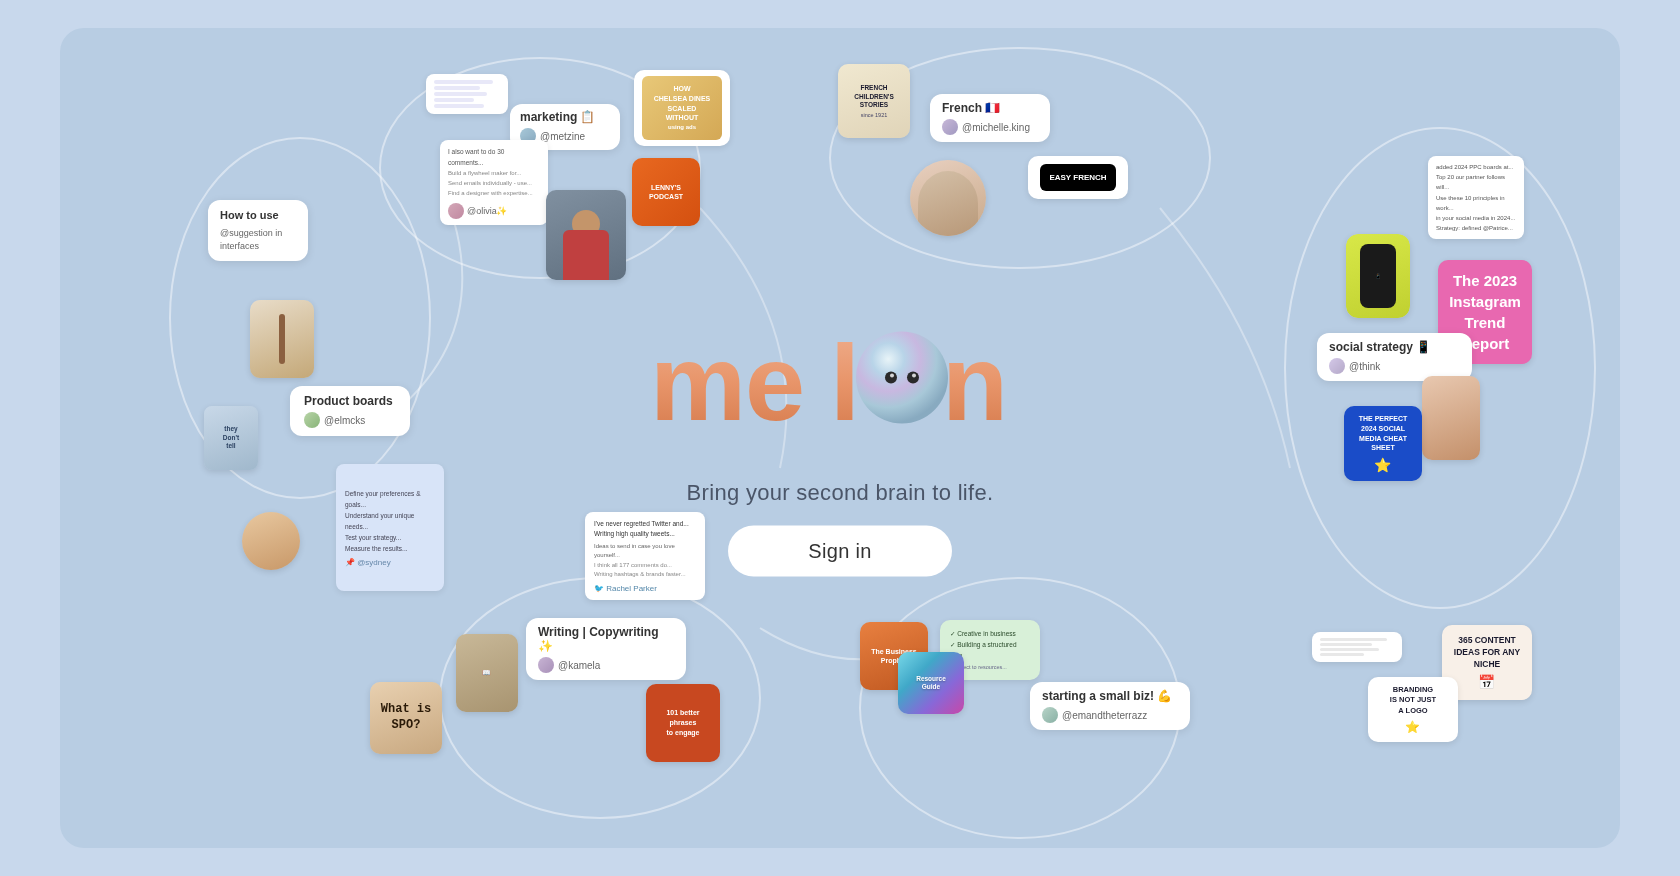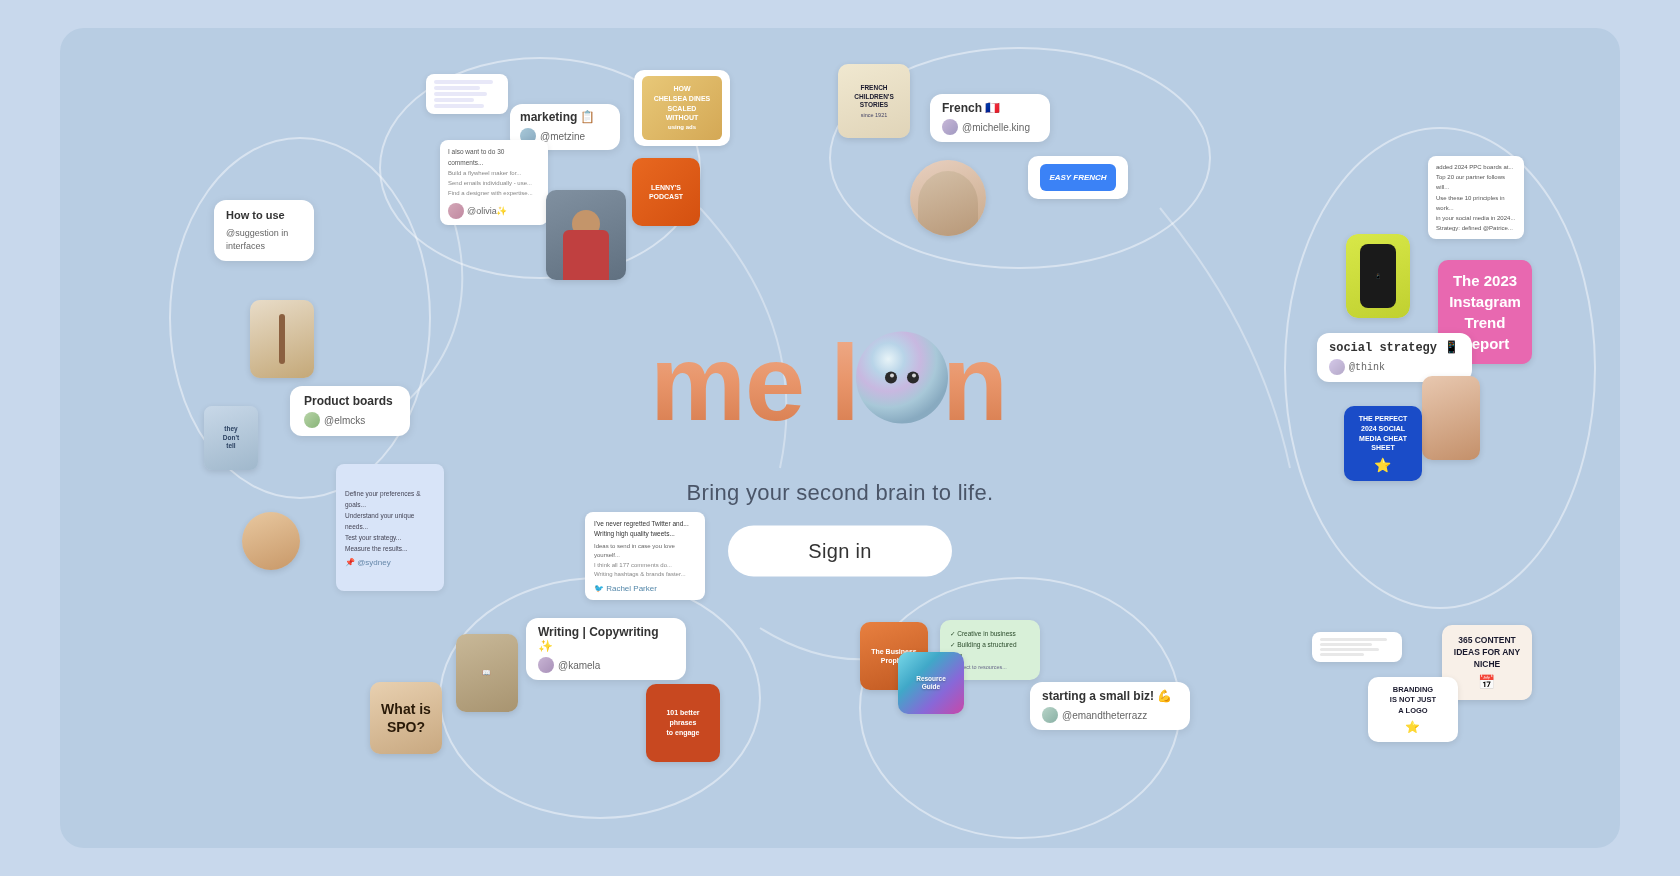--- a/index.html
+++ b/index.html
@@ -123,34 +123,32 @@
       width: 120px;
       padding: 8px 14px;
     }
     .card-how-to-use {
       top: 172px;
       left: 148px;
       width: 100px;
       padding: 8px 12px;
       font-size: 10px;
       line-height: 1.4;
-      margin-left: 6px;
     }
     .card-french {
       top: 66px;
       left: 870px;
       width: 120px;
       padding: 7px 12px;
     }
     .card-social-strategy {
       top: 305px;
       right: 148px;
       width: 155px;
       padding: 7px 12px;
-      font-family: Liberation Mono, monospace;
     }
     .card-starting-biz {
       bottom: 118px;
       left: 970px;
       width: 160px;
       padding: 7px 12px;
     }
     .card-writing {
       bottom: 168px;
       left: 466px;
@@ -339,21 +337,21 @@
     </div>
   </div>
 
   <div style="position:absolute; top:132px; left:850px; border-radius:50%; overflow:hidden; z-index:5; width:76px; height:76px; box-shadow:0 2px 6px rgba(0,0,0,0.12);">
     <div style="width:100%; height:100%; background:linear-gradient(160deg, #e8d0c0, #c8a888); display:flex; align-items:flex-end; justify-content:center;">
       <div style="width:60px; height:65px; background:linear-gradient(160deg, #d4c0a8, #b89878); border-radius:50% 50% 0 0;"></div>
     </div>
   </div>
 
   <div style="position:absolute; top:128px; left:968px; background:white; border-radius:10px; padding:8px 12px; width:100px; z-index:5; box-shadow:0 2px 6px rgba(0,0,0,0.1); text-align:center;">
-    <div style="background:#3b82f6; border-radius:6px; padding:8px 6px; color:white; font-size:8px; font-weight:800; line-height:1.4;font-style:italic;">
+    <div style="background:#000000; border-radius:6px; padding:8px 6px; color:white; font-size:8px; font-weight:800; line-height:1.4;">
       <span>EASY FRENCH</span>
     </div>
   </div>
 
   <div style="position:absolute; top:128px; right:96px; background:white; border-radius:8px; padding:6px 8px; width:96px; z-index:5; box-shadow:0 2px 6px rgba(0,0,0,0.1);">
     <div style="font-size:6px; color:#555; line-height:1.7;">
       <div>added 2024 PPC boards at...</div>
       <div>Top 20 our partner follows will...</div>
       <div>Use these 10 principles in work...</div>
       <div>in your social media in 2024...</div>
@@ -428,21 +426,21 @@
     </div>
   </div>
 
   <div style="position:absolute; bottom:136px; left:396px; border-radius:10px; overflow:hidden; z-index:5; width:62px; height:78px; box-shadow:0 2px 6px rgba(0,0,0,0.12);">
     <div style="width:100%; height:100%; background:linear-gradient(160deg, #c8b898, #a89470); display:flex; align-items:center; justify-content:center; text-align:center; padding:4px;">
       <div style="font-size:7px; font-weight:700; color:#3a2a10; line-height:1.3;">📖</div>
     </div>
   </div>
 
   <div style="position:absolute; bottom:94px; left:310px; background:linear-gradient(160deg, #e8d0b0, #c8a880); border-radius:10px; padding:8px; width:72px; height:72px; z-index:5; box-shadow:0 2px 6px rgba(0,0,0,0.12); display:flex; align-items:center; justify-content:center; text-align:center;">
-    <div style="font-size:14px; font-weight:800; color:#2a1a08; line-height:1.3;">What is<br>SPO?</div>
+    <div style="font-size:12px; font-weight:800; color:#2a1a08; line-height:1.3;font-family:Liberation Mono, monospace;">What is<br>SPO?</div>
   </div>
 
   <div style="position:absolute; bottom:86px; left:586px; background:#c84820; border-radius:10px; padding:8px 10px; width:74px; height:78px; z-index:5; box-shadow:0 2px 6px rgba(0,0,0,0.12); display:flex; flex-direction:column; align-items:center; justify-content:center; text-align:center;">
     <div style="font-size:7px; font-weight:800; color:white; line-height:1.4;">101 better<br>phrases<br>to engage</div>
   </div>
 
   <div style="position:absolute; bottom:158px; left:800px; border-radius:10px; overflow:hidden; z-index:5; width:68px; height:68px; box-shadow:0 2px 6px rgba(0,0,0,0.12);">
     <div style="width:100%; height:100%; background:linear-gradient(160deg, #e88040, #c05820); display:flex; align-items:center; justify-content:center; flex-direction:column; padding:4px; text-align:center;">
       <div style="font-size:7px; font-weight:800; color:white; line-height:1.3;">The Business<br>Prophet</div>
     </div>

